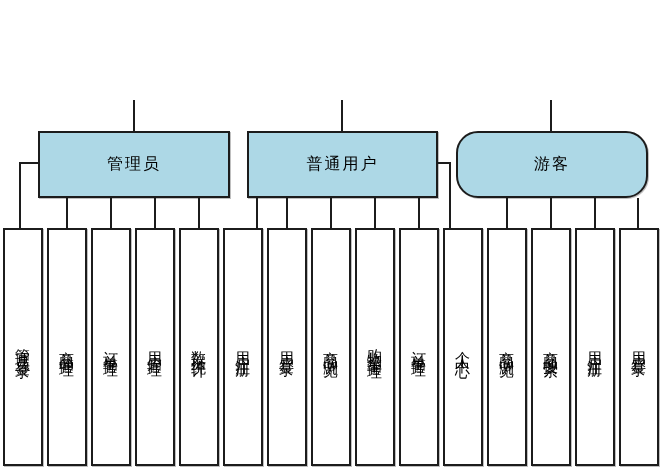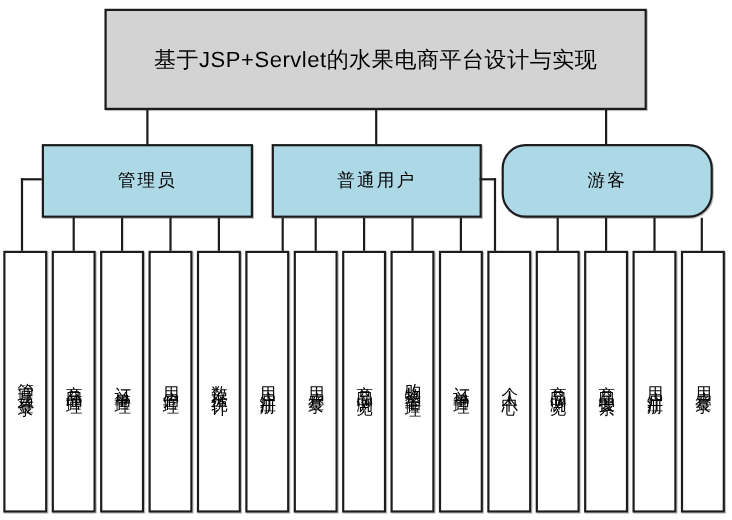--- a/index.html
+++ b/index.html
@@ -32,23 +32,20 @@
   }
   .conn{position:absolute;background:#1c1c1c;}
   .conn.v{width:2px;}
   .conn.h{height:2px;}
 </style>
 </head>
 <body>
 
 <div class="canvas">
 
-  <div class="box title-box">
-    <span>基于JSP+Servlet的水果电商平台设计与实现</span>
-  </div>
 
   <div class="box group-box group-admin">
     <span>管理员</span>
   </div>
   <div class="box group-box group-user">
     <span>普通用户</span>
   </div>
   <div class="box group-box group-guest">
     <span>游客</span>
   </div>

